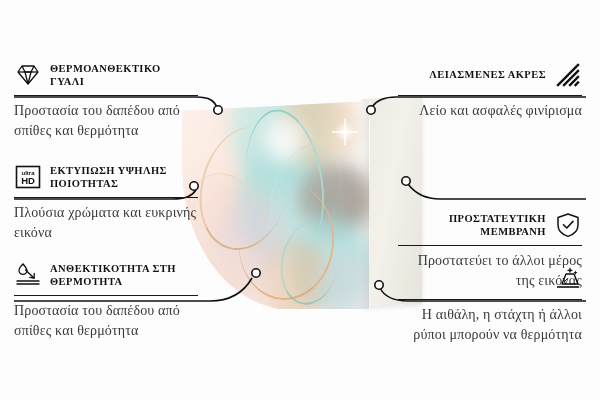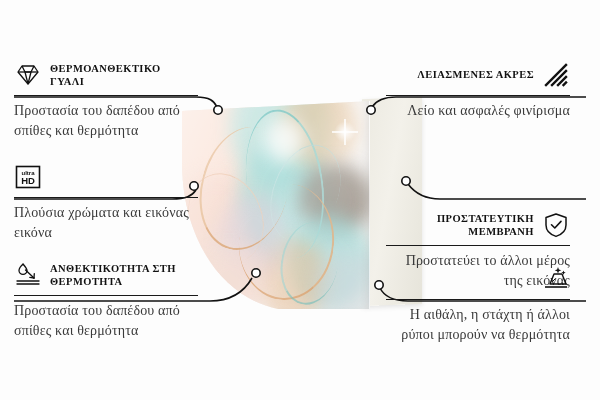--- a/index.html
+++ b/index.html
@@ -74,21 +74,21 @@
       linear-gradient(0deg,transparent 45%,#fff 49%,#fff 51%,transparent 55%),
       linear-gradient(90deg,transparent 45%,#fff 49%,#fff 51%,transparent 55%);
   }
 
   
   #links { position:absolute; inset:0; pointer-events:none; }
 
   
   .feat { position:absolute; width:184px; }
   .feat.left  { left:14px;  text-align:left; }
-  .feat.right { right:30px; text-align:right; }
+  .feat.right { right:18px; text-align:right; }
 
   .head { display:flex; align-items:center; gap:8px; min-height:30px; }
   .feat.right .head { flex-direction:row-reverse; }
   .ico { flex:0 0 auto; width:28px; height:28px; display:block; }
   .title {
     font-family:"Liberation Serif", serif;
     font-size:10.5px; font-weight:700; letter-spacing:.45px;
     color:#111; line-height:1.24; text-transform:uppercase;
   }
   .rule { height:1px; background:#1a1a1a; margin:5px 0 5px; width:100%; }
@@ -175,23 +175,24 @@
     <div class="desc">Προστασία του δαπέδου από σπίθες και θερμότητα</div>
   </div>
 
   <div class="feat left f-l2">
     <div class="head">
       <svg class="ico" viewBox="0 0 28 28">
         <rect x="2.5" y="3.5" width="23" height="21" fill="none" stroke="#111" stroke-width="1.6"></rect>
         <text x="14" y="12.2" font-family="Liberation Sans, sans-serif" font-size="6" font-weight="700" text-anchor="middle" fill="#111">ultra</text>
         <text x="14" y="21" font-family="Liberation Sans, sans-serif" font-size="9.5" font-weight="700" text-anchor="middle" fill="#111">HD</text>
       </svg>
-    </div>
-    <div class="rule"></div>
-    <div class="desc">Πλούσια χρώματα και εικόνας εικόνα</div>
+      <div class="title">ΕΚΤΥΠΩΣΗ ΥΨΗΛΗΣ ΠΟΙΟΤΗΤΑΣ</div>
+    </div>
+    <div class="rule"></div>
+    <div class="desc">Πλούσια χρώματα και ευκρινής εικόνα</div>
   </div>
 
   <div class="feat left f-l3">
     <div class="head">
       <svg class="ico" viewBox="0 0 28 28">
         <g fill="none" stroke="#111" stroke-width="1.3" stroke-linecap="round">
           <path d="M9 3 C 6.2 5.6 5 7.6 5 9.6 C 5 11.8 6.8 13.4 9 13.4 C 11.2 13.4 13 11.8 13 9.6 C 13 7.6 11.4 5.8 9 3 Z"></path>
           <path d="M11.5 9 L20 17"></path>
             <path d="M20 17 L20.3 12.6"></path>
             <path d="M20 17 L15.8 16.3"></path>

